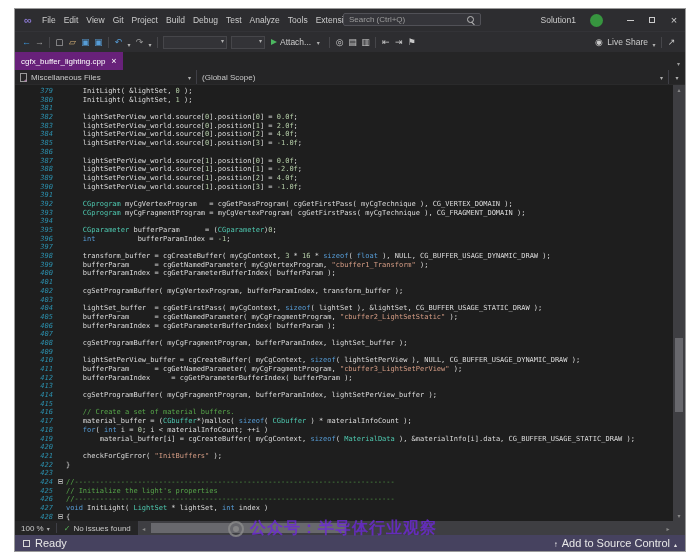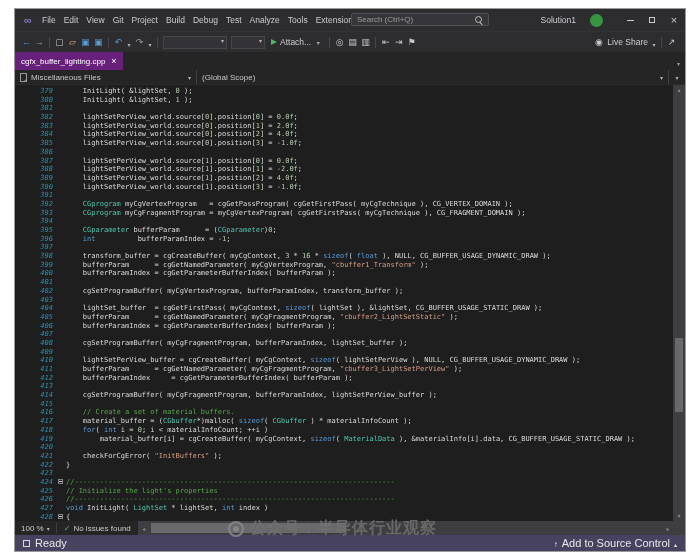--- a/index.html
+++ b/index.html
@@ -5,21 +5,21 @@
   html,body{margin:0;padding:0;background:#fff;}
   .screen{position:relative;width:640px;height:560px;background:#ffffff;overflow:hidden;font-family:"Liberation Sans",sans-serif;padding-left:48px;}
   .vs-window{position:absolute;left:14px;top:8px;width:672px;height:544px;background:#1e1e1e;border:1px solid #9a9a9a;box-sizing:border-box;display:flex;flex-direction:column;overflow:hidden;}
 
   
   .titlebar{flex:0 0 22px;background:#2d2d30;display:flex;align-items:center;padding-left:6px;position:relative;color:#cccccc;}
   .vs-logo{width:14px;text-align:center;color:#8a78d0;font-size:11px;font-weight:bold;margin-right:3px;}
   .vs-logo::before{content:"∞";}
   .menubar{display:flex;height:100%;align-items:center;}
   .menu-item{padding:0 4px;font-size:8.5px;line-height:22px;white-space:nowrap;}
-  .searchbox{position:absolute;left:336px;top:4px;width:138px;height:13px;background:#35353a;border:1px solid #515157;border-radius:2px;display:flex;align-items:center;padding:0 5px;font-size:8px;color:#9d9d9d;box-sizing:border-box;}
+  .searchbox{position:absolute;left:328px;top:4px;width:138px;height:13px;background:#35353a;border:1px solid #515157;border-radius:2px;display:flex;align-items:center;padding:0 5px;font-size:8px;color:#9d9d9d;box-sizing:border-box;}
   .searchbox .txt{white-space:nowrap;overflow:hidden;}
   .mag{margin-left:auto;width:8px;height:8px;position:relative;flex:0 0 auto;}
   .mag::before{content:"";position:absolute;left:0;top:0;width:5px;height:5px;border:1px solid #bbb;border-radius:50%;}
   .mag::after{content:"";position:absolute;right:0;bottom:0;width:4px;height:1px;background:#bbb;transform:rotate(45deg);}
   .title-right{margin-left:auto;display:flex;align-items:center;height:100%;}
   .solution-label{font-size:8.5px;margin-right:14px;}
   .avatar{width:13px;height:13px;border-radius:50%;background:#37953f;margin-right:16px;}
   .win-btn{width:22px;height:100%;display:flex;align-items:center;justify-content:center;color:#cccccc;}
   .win-min::after{content:"";width:7px;height:1px;background:#ccc;}
   .win-max::after{content:"";width:6px;height:6px;border:1px solid #ccc;box-sizing:border-box;}
@@ -93,21 +93,21 @@
   .hs-corner{width:12px;background:#3e3e42;}
 
   
   .statusbar{flex:0 0 16px;background:#46425f;display:flex;align-items:center;padding:0 8px;color:#e8e8e8;font-size:11px;gap:5px;}
   .tasks-icon{width:7px;height:7px;border:1px solid #d8d8d8;box-sizing:border-box;}
   .sb-right{margin-left:auto;display:flex;align-items:center;gap:4px;}
   .up-icon::after{content:"↑";font-size:8px;}
   .sb-caret::after{content:"▴";font-size:6px;}
 
   
-  .watermark{position:absolute;left:228px;top:518px;display:flex;align-items:center;gap:6px;color:#737373;opacity:0.8;z-index:60;font-family:Liberation Mono, monospace;font-weight:bold;font-size:16px;letter-spacing:1px;white-space:nowrap;}
+  .watermark{position:absolute;left:228px;top:518px;display:flex;align-items:center;gap:6px;color:#6d28d9;opacity:0.8;z-index:60;font-family:Liberation Mono, monospace;font-weight:bold;font-size:16px;letter-spacing:1px;white-space:nowrap;}
   .wm-icon{width:16px;height:16px;border:2px solid #8d8d8d;border-radius:50%;position:relative;box-sizing:border-box;flex:0 0 auto;}
   .wm-icon::after{content:"";position:absolute;left:3px;top:3px;width:6px;height:6px;border-radius:50%;background:#8d8d8d;}
 </style>
 </head>
 <body>
 
 <div class="screen">
   <div class="vs-window">
 
     <div class="titlebar">

